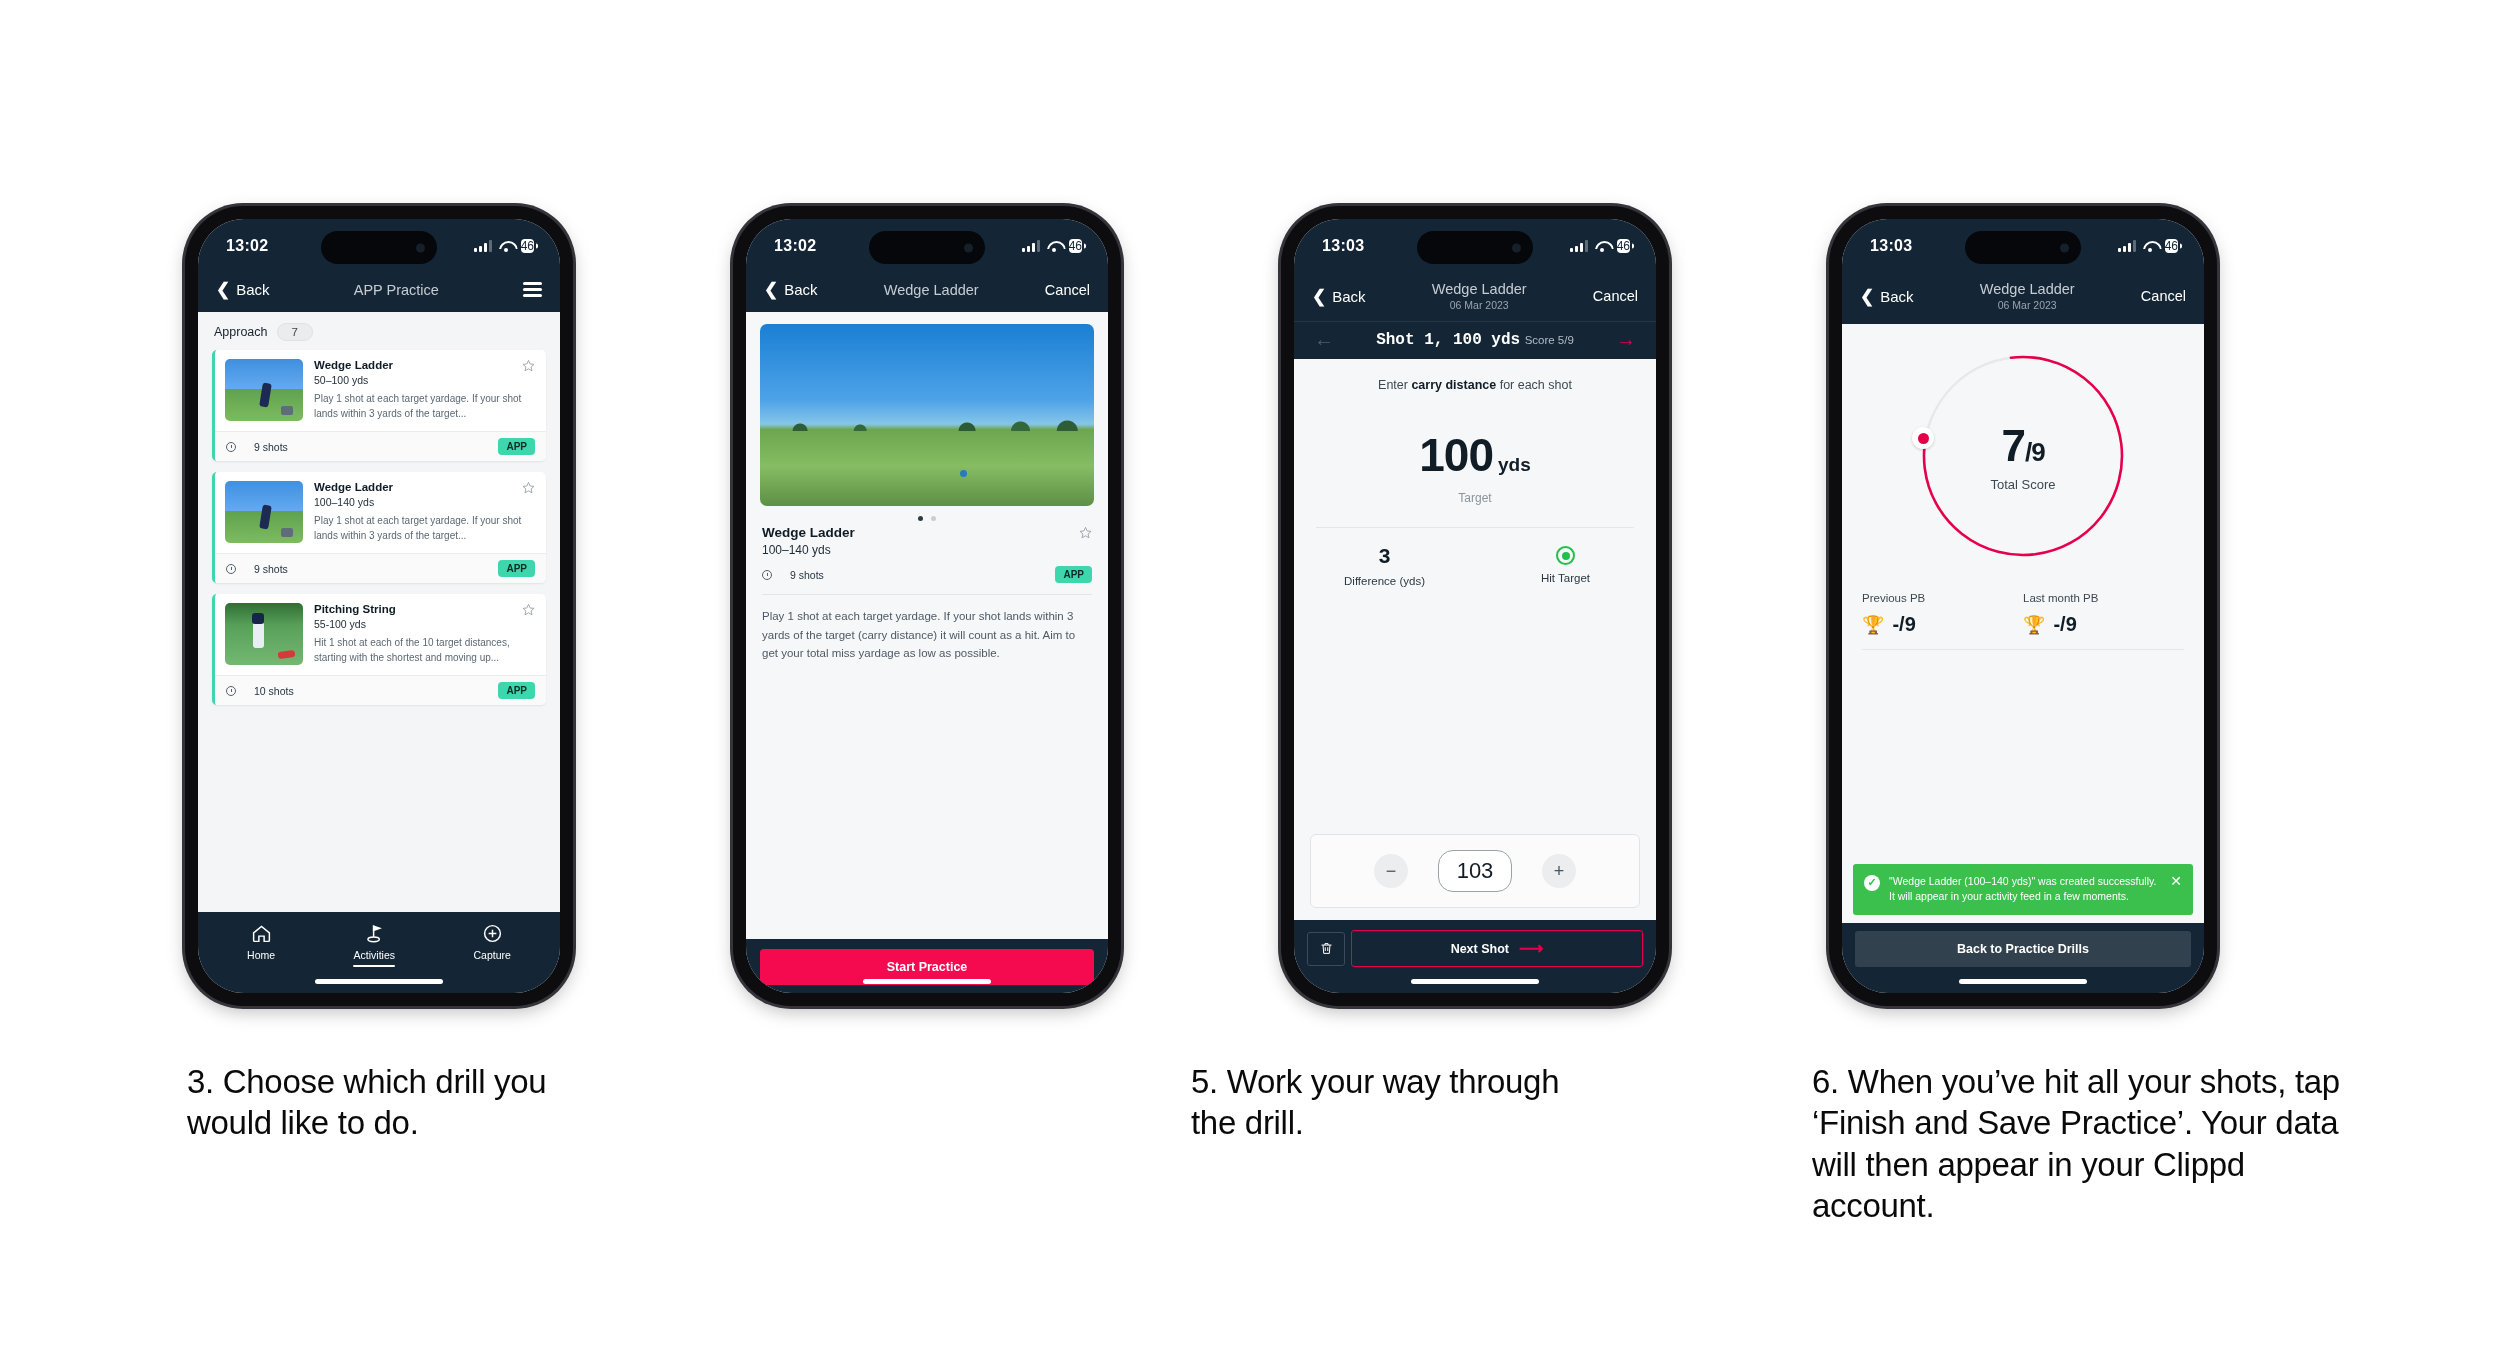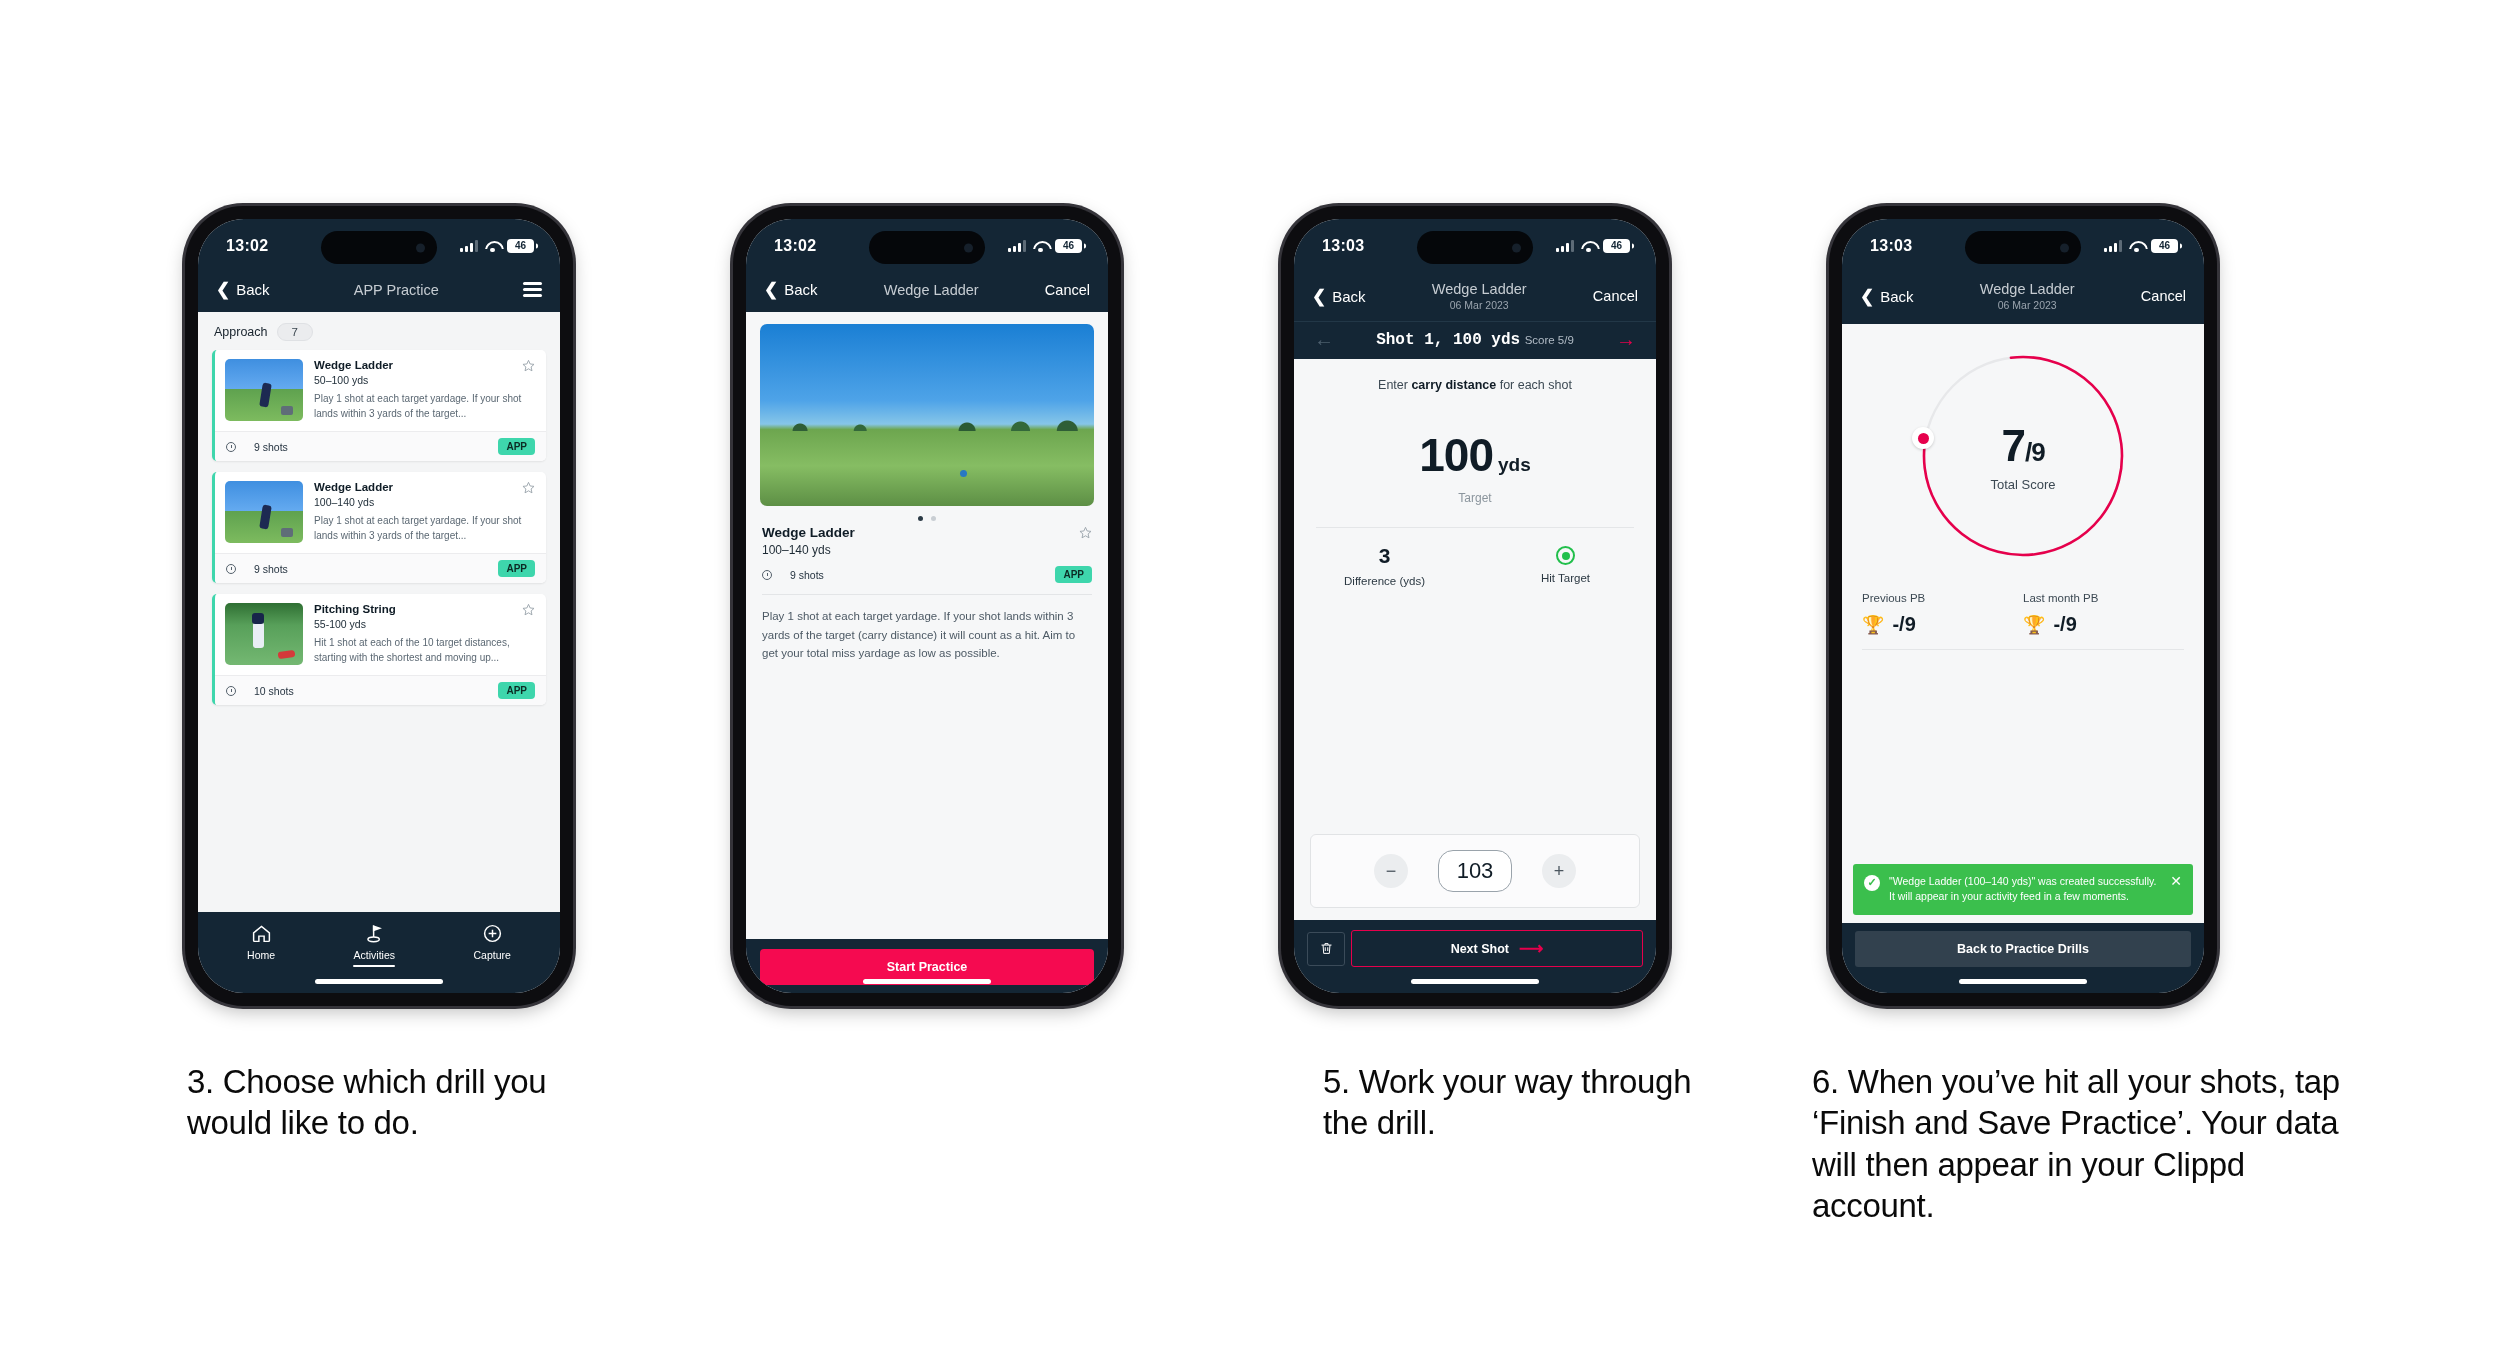--- a/index.html
+++ b/index.html
@@ -64,22 +64,22 @@
   .wifi::before{
     content:""; position:absolute; left:0; top:1px; width:15px;height:15px;
     border:2.2px solid #fff; border-radius:50%;
     clip-path: polygon(0 0, 100% 0, 100% 42%, 0 42%);
   }
   .wifi::after{
     content:""; position:absolute; left:5.2px; top:7.5px; width:4.6px;height:4.6px;
     background:#fff; border-radius:50%;
   }
   .batt {
-    font-size:10px; font-weight:700; color:#142635; background:#fff;
-    border-radius:4px; padding:1px 8px; line-height:12px; position:relative;
+    font-size:12px; font-weight:400; color:#142635; background:#fff;
+    border-radius:4px; padding:1px 0; line-height:12px; position:relative;
   }
   .batt::after{
     content:""; position:absolute; right:-4px; top:50%; transform:translateY(-50%);
     width:2px;height:5px;background:#fff;border-radius:0 2px 2px 0;
   }
 
   
   .navbar {
     background:#142635; color:#fff;
     display:flex; align-items:center; justify-content:space-between;
@@ -721,16 +721,16 @@
       </div>
 
       <div class="summary-foot">
         <button class="back-btn">Back to Practice Drills</button>
       </div>
       <div class="homebar"></div>
     </div>
   </div>
 
   <div class="caption" style="left:187px; top:1033px; width:430px;">3. Choose which drill you would like to do.</div>
-  <div class="caption" style="left:1323px; top:1033px; width:420px;">5. Work your way through the drill.</div>
+  <div class="caption" style="left:1191px; top:1033px; width:420px;">5. Work your way through the drill.</div>
   <div class="caption" style="left:1812px; top:1033px; width:545px;">6. When you’ve hit all your shots, tap ‘Finish and Save Practice’. Your data will then appear in your Clippd account.</div>
 
 </div>
 
 </body></html>

